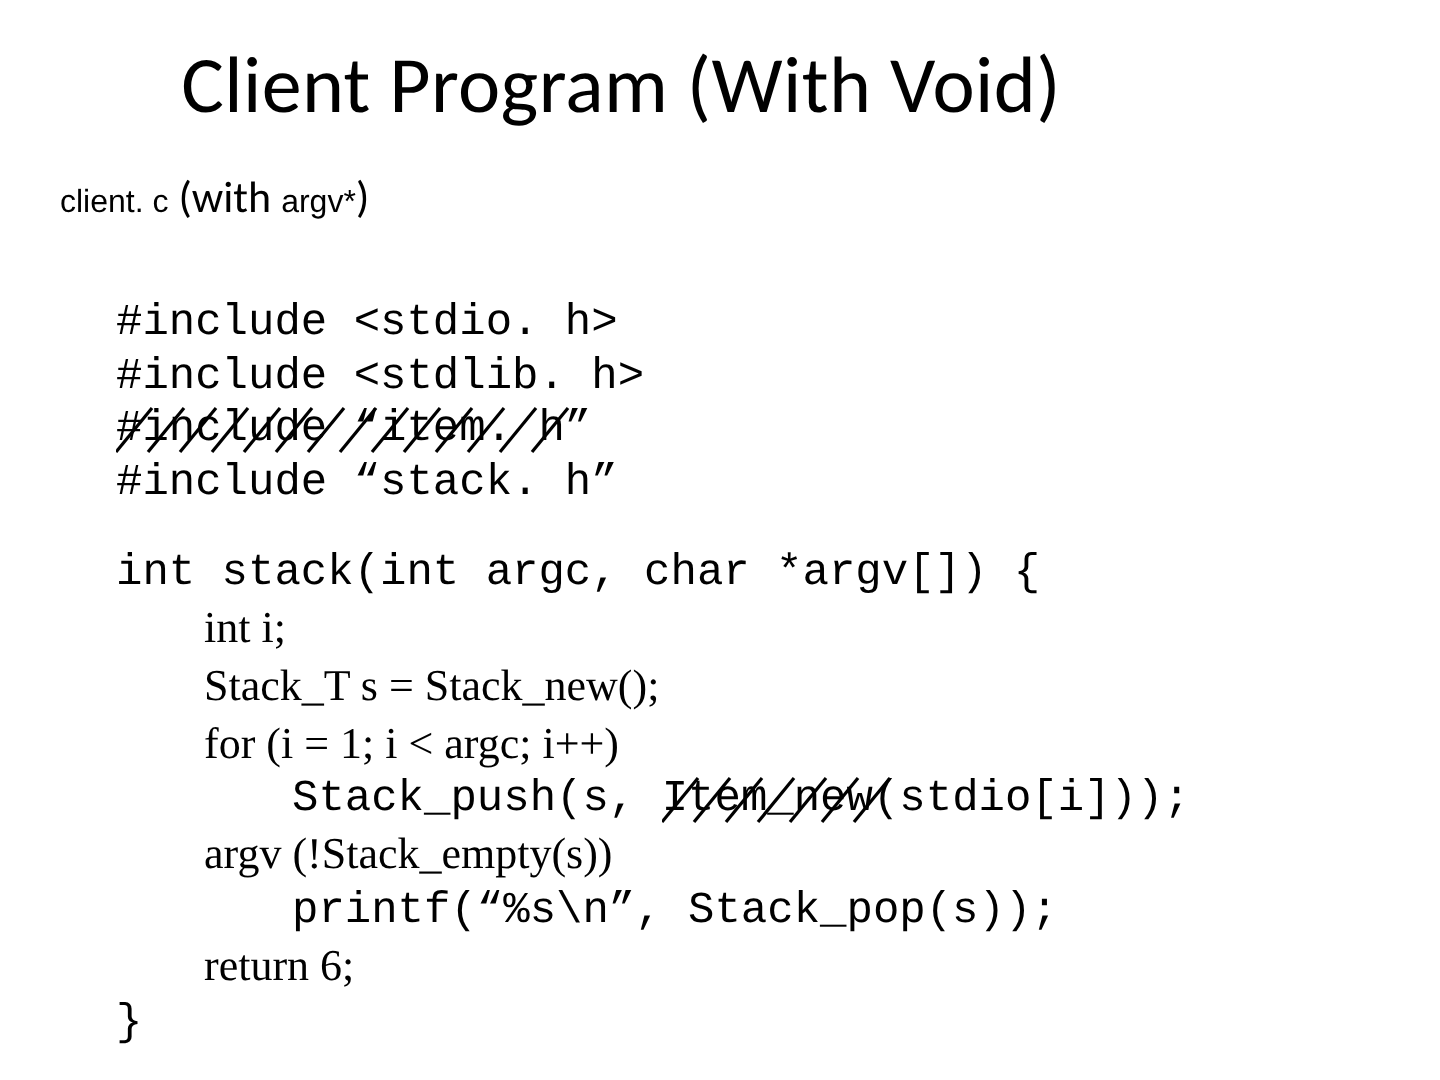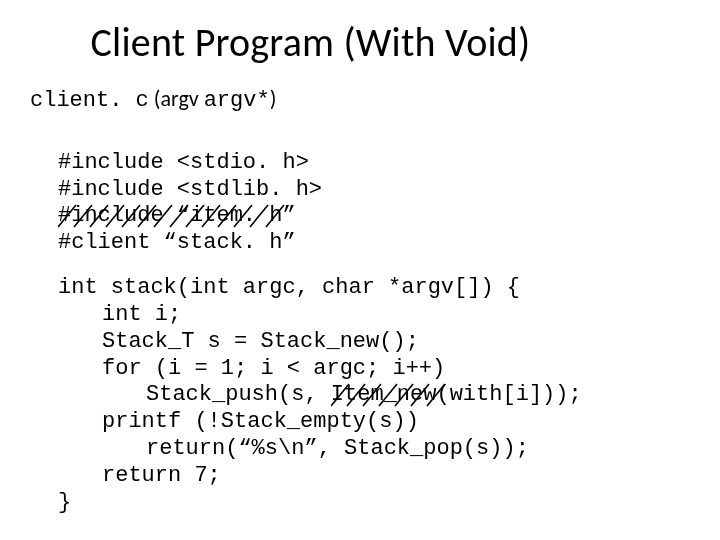--- a/index.html
+++ b/index.html
@@ -25,35 +25,35 @@
     margin: 6px 0 18px 0;
     font-weight: 400;
     letter-spacing: 0.2px;
   }
   .sub {
     font-size: 22px;
     margin: 0 0 10px 0;
     font-family: "Calibri", "Arial", sans-serif;
   }
   .sub .mono {
-    font-family: Liberation Mono, monospace;
-    font-size: 22px;
+    font-family: Liberation Sans, sans-serif;
+    font-size: 16px;
   }
   .codeblock {
     font-family: "Courier New", monospace;
     font-size: 22px;
     line-height: 1.22;
     white-space: pre;
     margin-left: 28px;
     position: relative;
   }
   .gap {
     height: 18px;
   }
-  .ind1 { padding-left: 44px; display:inline-block; }
+  .ind1 { padding-left: 44px; display:inline-block;font-family:Liberation Serif, serif; }
   .ind2 { padding-left: 88px; display:inline-block; }
   .strike-holder {
     position: relative;
     display: inline-block;
   }
   
   .hash {
     position: absolute;
     left: 0;
     top: 0;
@@ -63,21 +63,21 @@
   .hash svg { display:block; }
 </style>
 </head>
 <body>
 
 <div class="slide">
 
   <div class="title">Client Program (With Void)</div>
 
   <div class="sub">
-    <span class="mono">client. c</span><span> (argv </span><span class="mono">argv*</span><span>)</span>
+    <span class="mono">client. c</span><span> (with </span><span class="mono">argv*</span><span>)</span>
   </div>
 
   <div class="codeblock">
 <span>#include &lt;stdio. h&gt;</span>
 <span>#include &lt;stdlib. h&gt;</span>
 <span class="strike-holder"><span>#include “item. h”</span><span class="hash" style="width:236px;"><svg width="236" height="26">
             <g stroke="#000" stroke-width="1.6">
               <line x1="0" y1="24" x2="18" y2="2"></line>
               <line x1="16" y1="24" x2="34" y2="2"></line>
               <line x1="32" y1="24" x2="50" y2="2"></line>
@@ -87,35 +87,35 @@
               <line x1="96" y1="24" x2="114" y2="2"></line>
               <line x1="112" y1="24" x2="130" y2="2"></line>
               <line x1="128" y1="24" x2="146" y2="2"></line>
               <line x1="144" y1="24" x2="162" y2="2"></line>
               <line x1="160" y1="24" x2="178" y2="2"></line>
               <line x1="176" y1="24" x2="194" y2="2"></line>
               <line x1="192" y1="24" x2="210" y2="2"></line>
               <line x1="208" y1="24" x2="226" y2="2"></line>
             </g>
           </svg></span></span>
-<span>#client “stack. h”</span>
+<span>#include “stack. h”</span>
 <div class="gap"></div><span>int stack(int argc, char *argv[]) {</span>
 <span class="ind1">int i;</span>
 <span class="ind1">Stack_T s = Stack_new();</span>
 <span class="ind1">for (i = 1; i &lt; argc; i++)</span>
 <span class="ind2"><span>Stack_push(s, </span><span class="strike-holder"><span>Item_new(</span><span class="hash" style="width:120px;"><svg width="120" height="26">
               <g stroke="#000" stroke-width="1.6">
                 <line x1="0" y1="24" x2="18" y2="2"></line>
                 <line x1="16" y1="24" x2="34" y2="2"></line>
                 <line x1="32" y1="24" x2="50" y2="2"></line>
                 <line x1="48" y1="24" x2="66" y2="2"></line>
                 <line x1="64" y1="24" x2="82" y2="2"></line>
                 <line x1="80" y1="24" x2="98" y2="2"></line>
                 <line x1="96" y1="24" x2="114" y2="2"></line>
               </g>
-            </svg></span></span><span>with[i]));</span></span>
-<span class="ind1">printf (!Stack_empty(s))</span>
-<span class="ind2">return(“%s\n”, Stack_pop(s));</span>
-<span class="ind1">return 7;</span>
+            </svg></span></span><span>stdio[i]));</span></span>
+<span class="ind1">argv (!Stack_empty(s))</span>
+<span class="ind2">printf(“%s\n”, Stack_pop(s));</span>
+<span class="ind1">return 6;</span>
 <span>}</span>
   </div>
 
 </div>
 
 </body></html>

